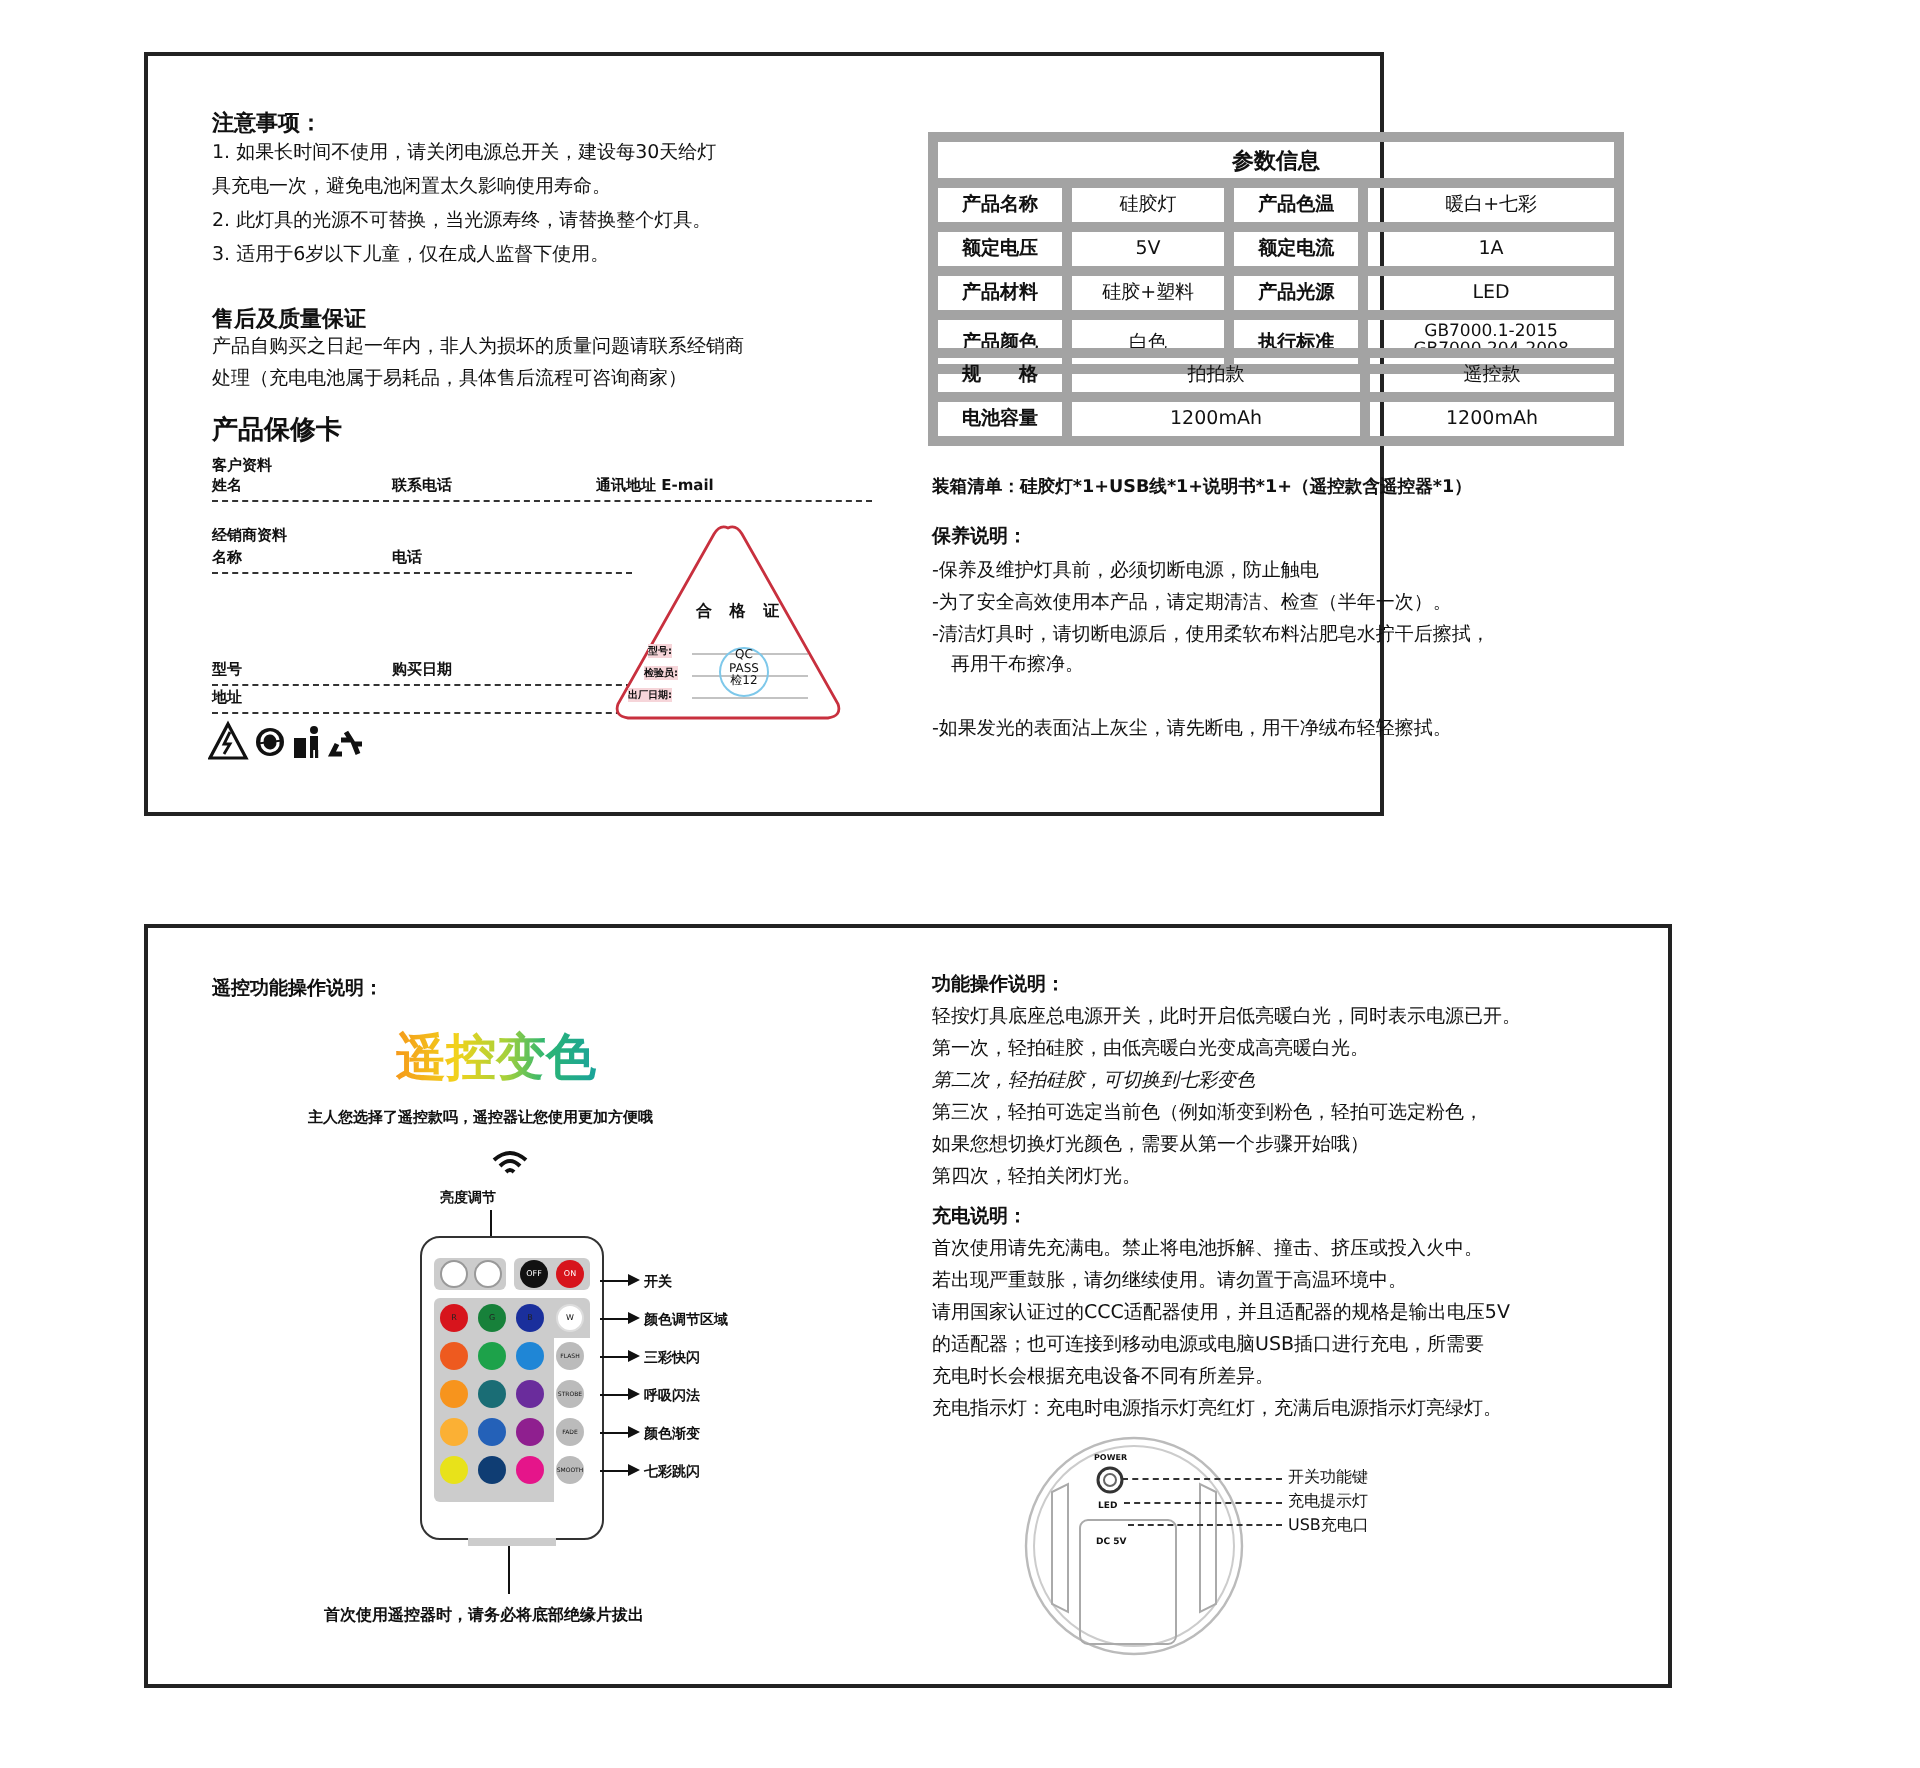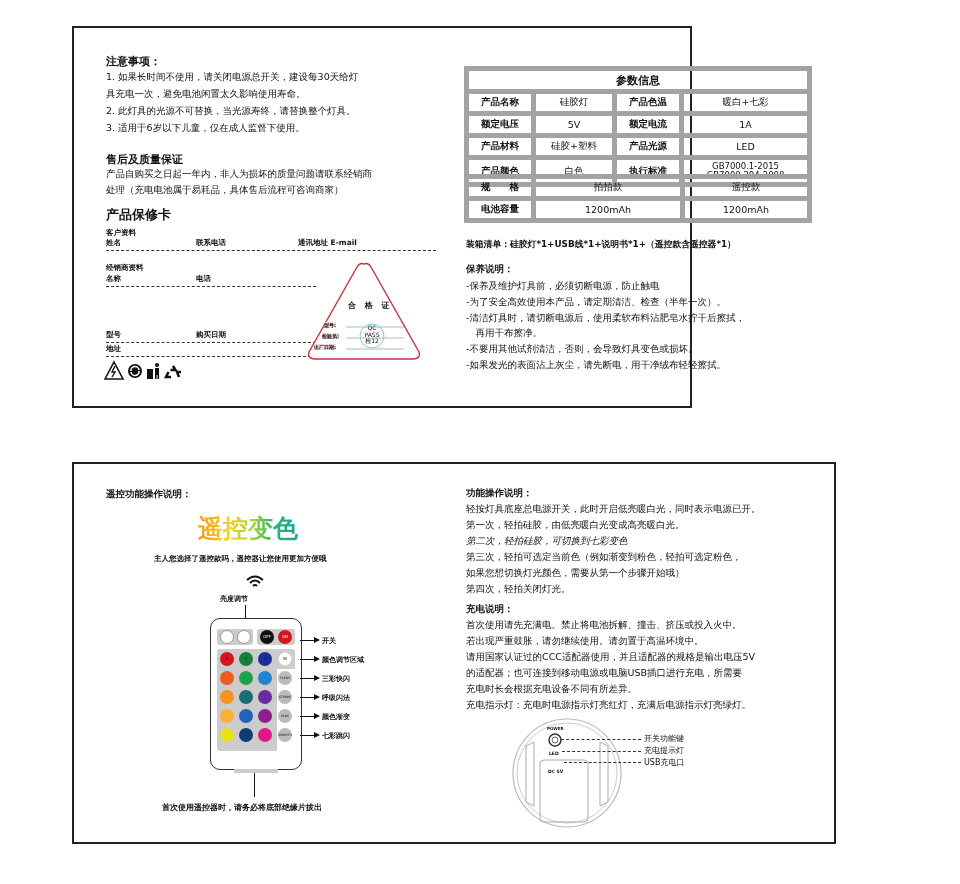--- a/index.html
+++ b/index.html
@@ -150,21 +150,20 @@
   </tbody>
     </table>
 
   <div class="abs line b" style="left:392px;top:208px;font-size:8.8px;">装箱清单：硅胶灯*1+USB线*1+说明书*1+（遥控款含遥控器*1）</div>
 
   <div class="abs line b" style="left:392px;top:232px;">保养说明：</div>
   <div class="abs line" style="left:392px;top:249px;">-保养及维护灯具前，必须切断电源，防止触电</div>
   <div class="abs line" style="left:392px;top:265px;">-为了安全高效使用本产品，请定期清洁、检查（半年一次）。</div>
   <div class="abs line" style="left:392px;top:281px;">-清洁灯具时，请切断电源后，使用柔软布料沾肥皂水拧干后擦拭，</div>
   <div class="abs line" style="left:392px;top:296px;">　再用干布擦净。</div>
-  <div class="abs line" style="left:392px;top:312px;">-不要用其他试剂清洁，否则，会导致灯具变色或损坏。</div>
   <div class="abs line" style="left:392px;top:328px;">-如果发光的表面沾上灰尘，请先断电，用干净绒布轻轻擦拭。</div>
 </div>
 
 <div id="p2" class="panel">
 
   <div class="abs title" style="left:32px;top:24px;font-size:9.5px;">遥控功能操作说明：</div>
 
   <div class="abs b" style="left:124px;top:48px;font-size:25px;background:linear-gradient(90deg,#f59a1a,#f2d21c 30%,#a6d13a 55%,#2bb573 75%,#1aa39a);-webkit-background-clip:text;background-clip:text;color:transparent;">遥控变色</div>
 
   <div class="abs b" style="left:80px;top:90px;font-size:7.5px;">主人您选择了遥控款吗，遥控器让您使用更加方便哦</div>

